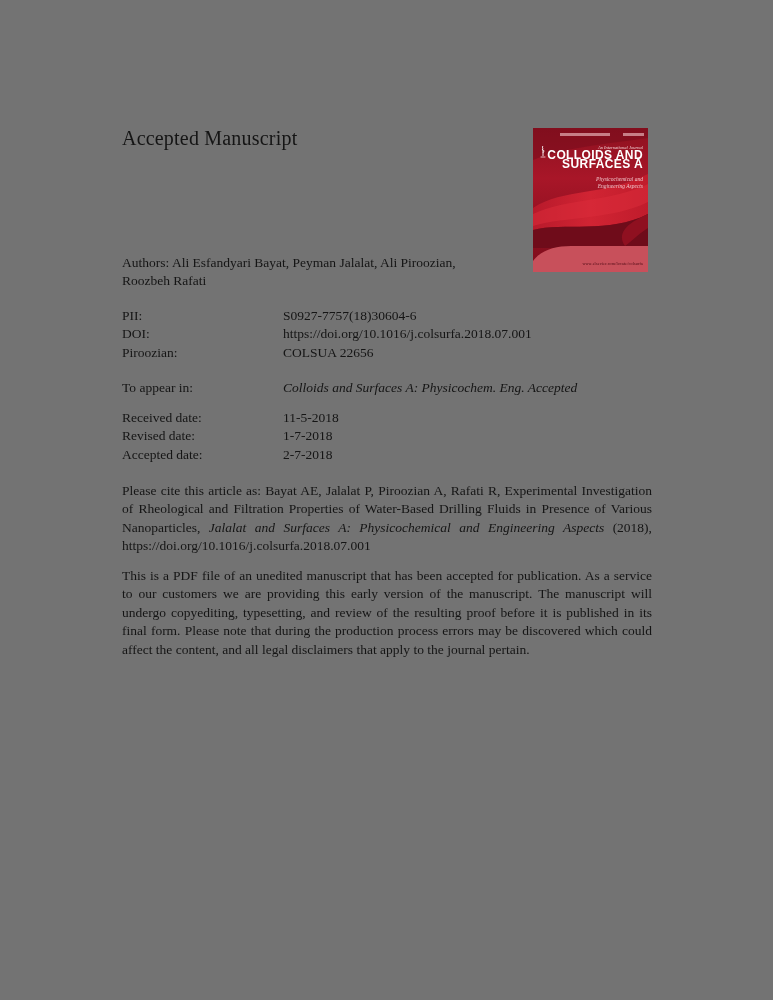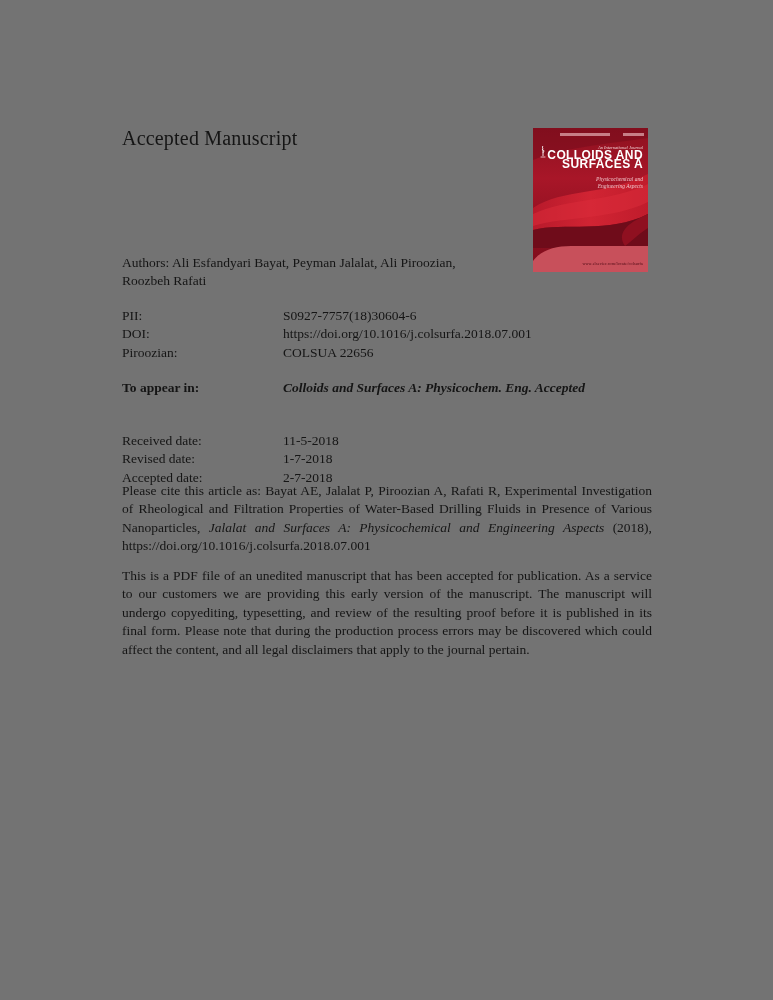--- a/index.html
+++ b/index.html
@@ -134,28 +134,28 @@
     <div class="kv-row">
       <span class="kv-label">DOI:</span>
       <span class="kv-value">https://doi.org/10.1016/j.colsurfa.2018.07.001</span>
     </div>
     <div class="kv-row">
       <span class="kv-label">Piroozian:</span>
       <span class="kv-value">COLSUA 22656</span>
     </div>
   </div>
 
-  <div class="abs textblock" style="top:379px;font-weight:bold;">
+  <div class="abs textblock" style="top:379px;">
     <div class="kv-row">
       <span class="kv-label">To appear in:</span>
       <span class="kv-value italic">Colloids and Surfaces A: Physicochem. Eng. Accepted</span>
     </div>
   </div>
 
-  <div class="abs textblock" style="top:432px;">
+  <div class="abs textblock" style="top:409px;">
     <div class="kv-row">
       <span class="kv-label">Received date:</span>
       <span class="kv-value">11-5-2018</span>
     </div>
     <div class="kv-row">
       <span class="kv-label">Revised date:</span>
       <span class="kv-value">1-7-2018</span>
     </div>
     <div class="kv-row">
       <span class="kv-label">Accepted date:</span>

